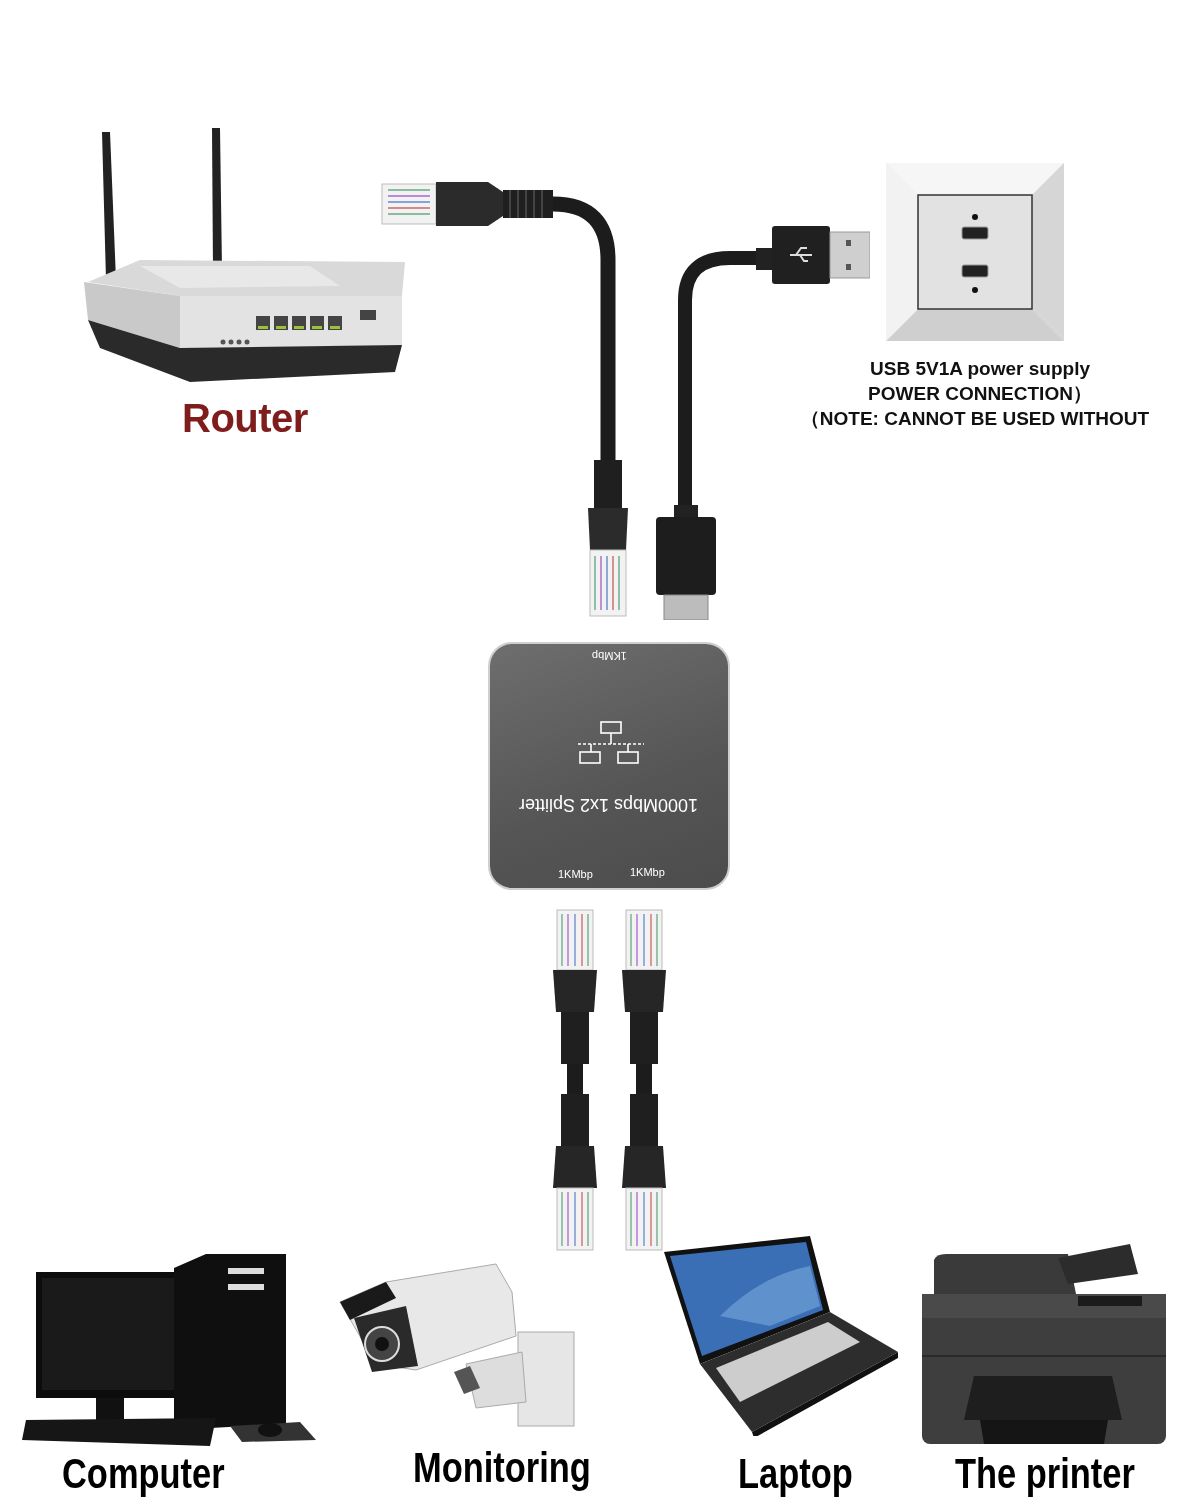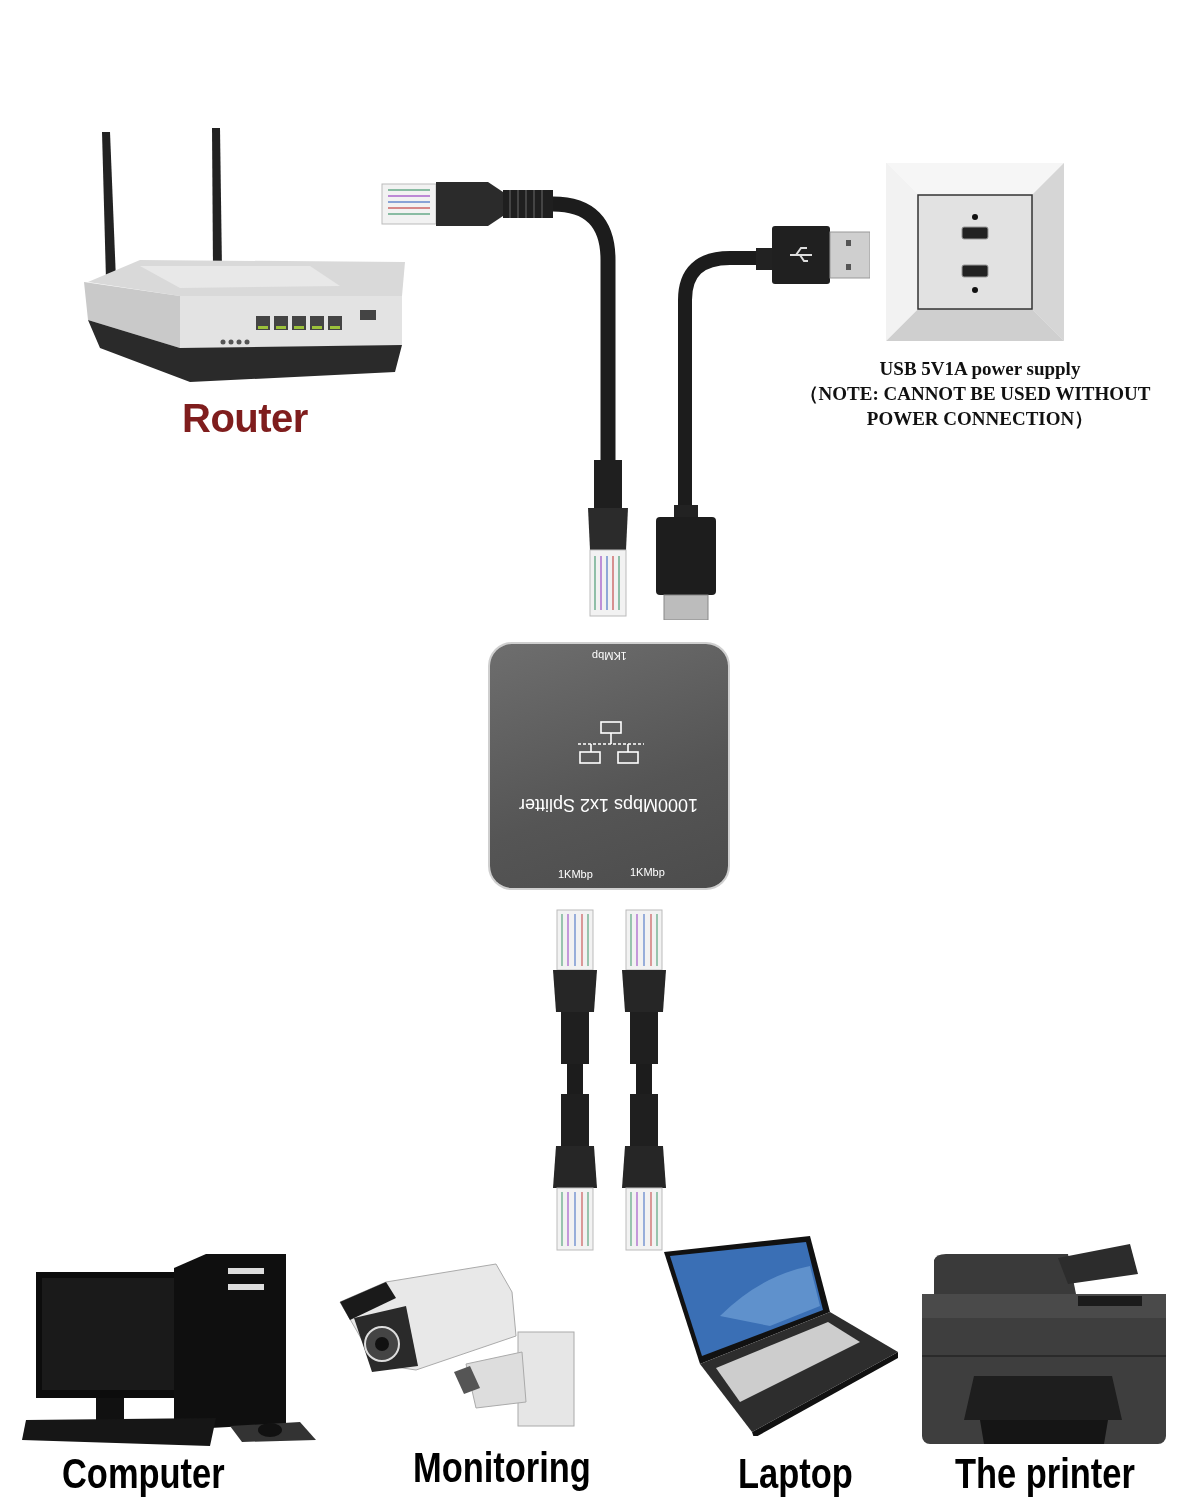--- a/index.html
+++ b/index.html
@@ -1,20 +1,20 @@
 <!DOCTYPE html>
 <html><head>
 <meta charset="utf-8">
 <style>
   html, body { margin: 0; padding: 0; background: #ffffff; }
   body { width: 1200px; height: 1500px; position: relative; overflow: hidden; font-family: "Liberation Sans", sans-serif; }
   .abs { position: absolute; }
   .label-big { font-family: "Liberation Sans", sans-serif; font-weight: bold; color: #7f1d1d; font-size: 40px; letter-spacing: -0.5px; white-space: nowrap; }
   .label-bottom { font-family: "Liberation Sans", sans-serif; font-weight: bold; color: #000; font-size: 42px; transform: scaleX(0.82); transform-origin: left top; white-space: nowrap; }
-  .note { font-family: Liberation Serif, serif; font-weight: bold; font-size: 19px; color: #111; text-align: center; line-height: 25px; white-space: nowrap; }
+  .note { font-family: Liberation Sans, sans-serif; font-weight: bold; font-size: 19px; color: #111; text-align: center; line-height: 25px; white-space: nowrap; }
   .splitter { left: 490px; top: 644px; width: 238px; height: 244px; border-radius: 22px; background: linear-gradient(160deg,#6e6e6e,#555 60%,#4c4c4c); box-shadow: 0 0 0 2px #cfcfcf; }
   .splitter .txt { position: absolute; color: #fff; font-family: "Liberation Sans", sans-serif; }
   .rot { transform: rotate(180deg); display: inline-block; }
   svg { display: block; }
 </style>
 </head>
 <body>
 
 <div class="abs" style="left:80px; top:120px; width:340px; height:270px;">
   <svg width="340" height="270" viewBox="0 0 340 270">
@@ -120,22 +120,22 @@
     <path d="M178 0 L146 32 L146 146 L178 178 Z" fill="#d6d6d6"></path>
     <rect x="32" y="32" width="114" height="114" fill="#e2e2e2" stroke="#333" stroke-width="1.5"></rect>
     <circle cx="89" cy="54" r="3" fill="#111"></circle>
     <rect x="76" y="64" width="26" height="12" rx="2" fill="#222" stroke="#999"></rect>
     <rect x="76" y="102" width="26" height="12" rx="2" fill="#222" stroke="#999"></rect>
     <circle cx="89" cy="127" r="3" fill="#111"></circle>
   </svg>
 </div>
 <div class="abs note" style="left:780px; top:356px; width:400px;">
   <div>USB 5V1A power supply</div>
+  <div>POWER CONNECTION）</div>
   <div style="margin-left:-10px;">（NOTE: CANNOT BE USED WITHOUT</div>
-  <div>POWER CONNECTION）</div>
 </div>
 
 <div class="abs splitter">
   <div class="txt" style="left:0; width:238px; top:6px; text-align:center; font-size:11px;">
     <span class="rot">1KMbp</span>
   </div>
   <div class="txt" style="left:86px; top:74px;">
     <svg width="70" height="50" viewBox="0 0 70 50">
       <g fill="none" stroke="#fff" stroke-width="1.6">
         <rect x="25" y="4" width="20" height="11"></rect>

